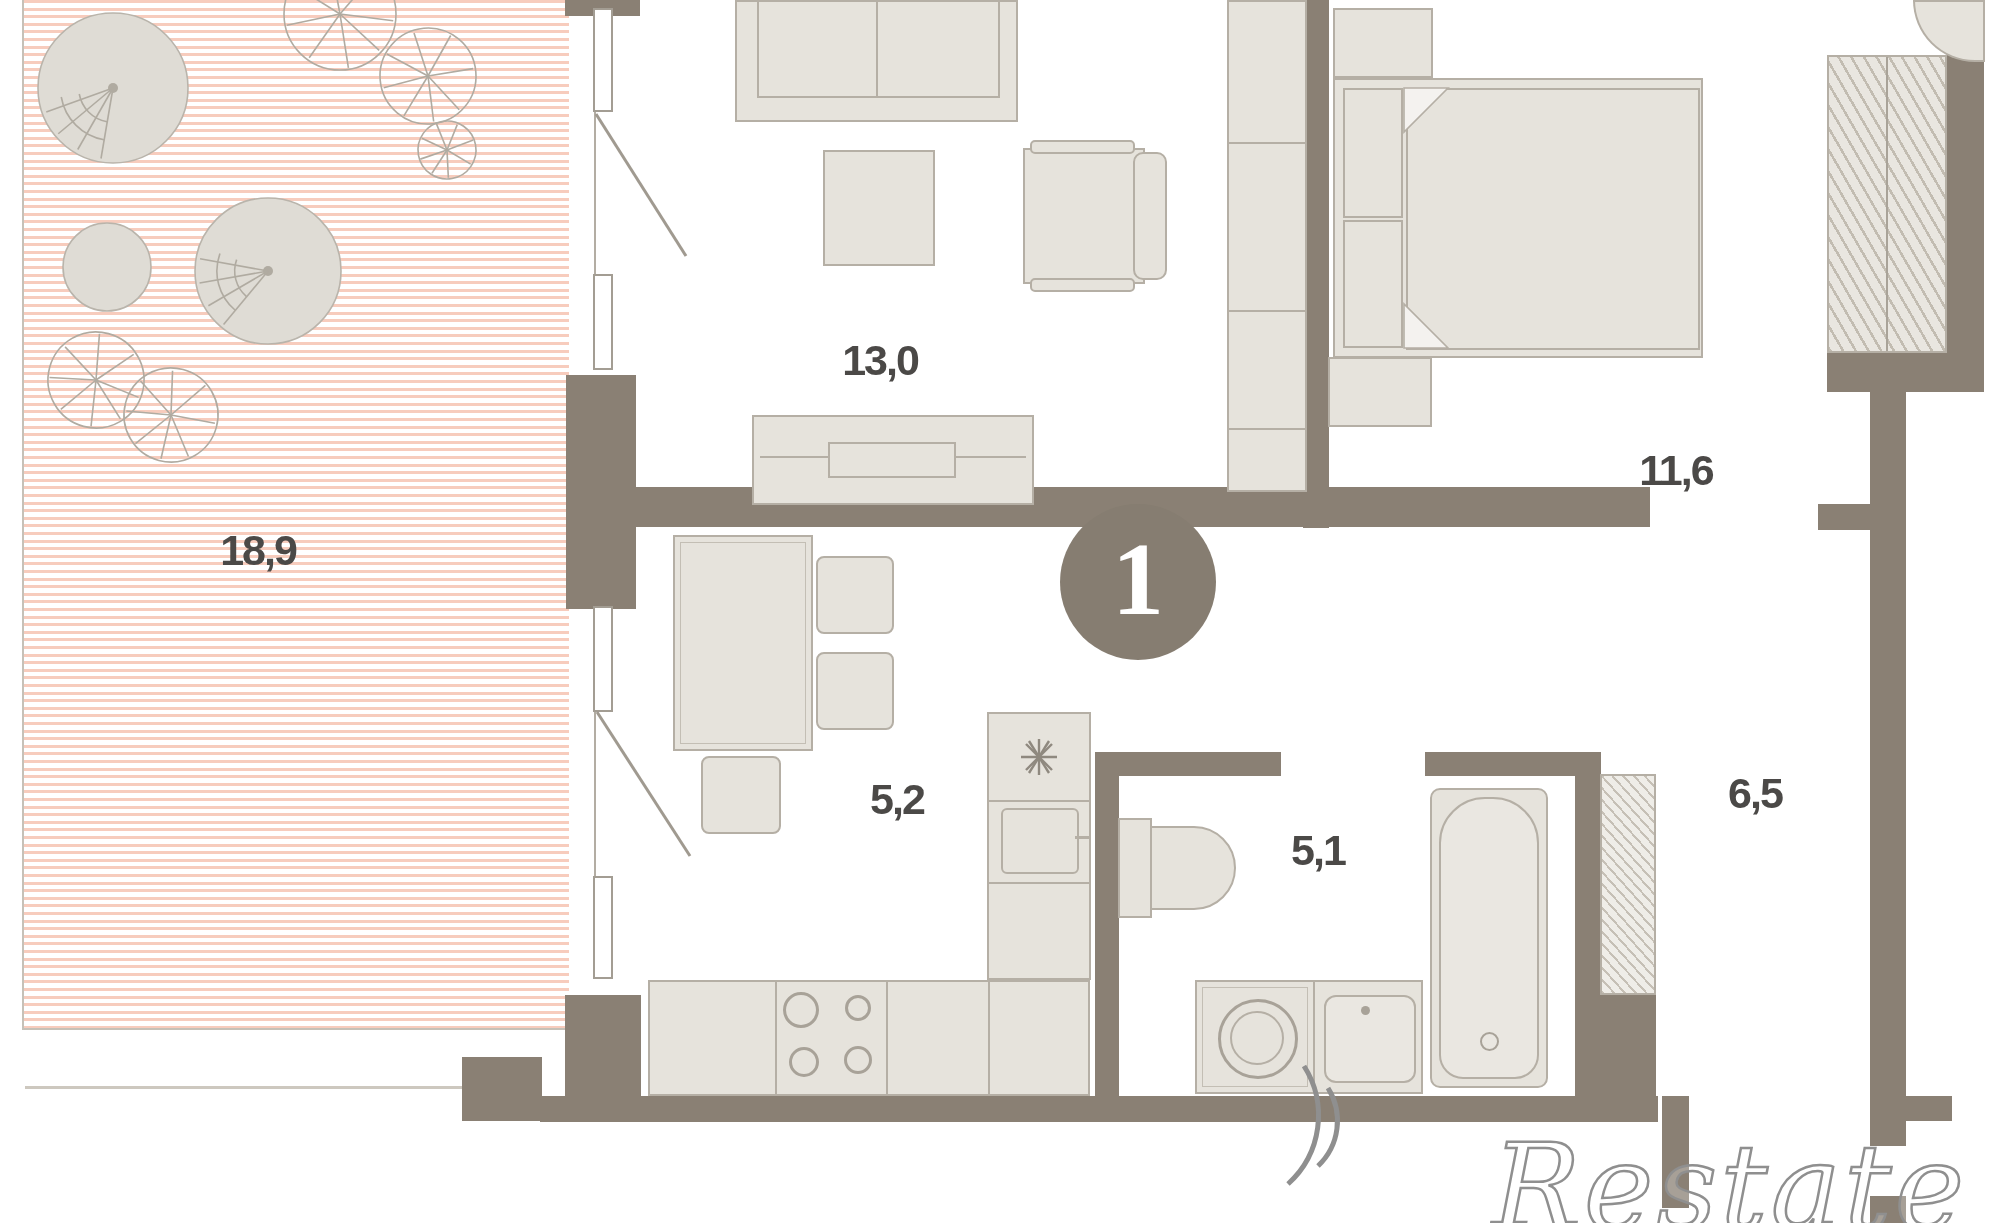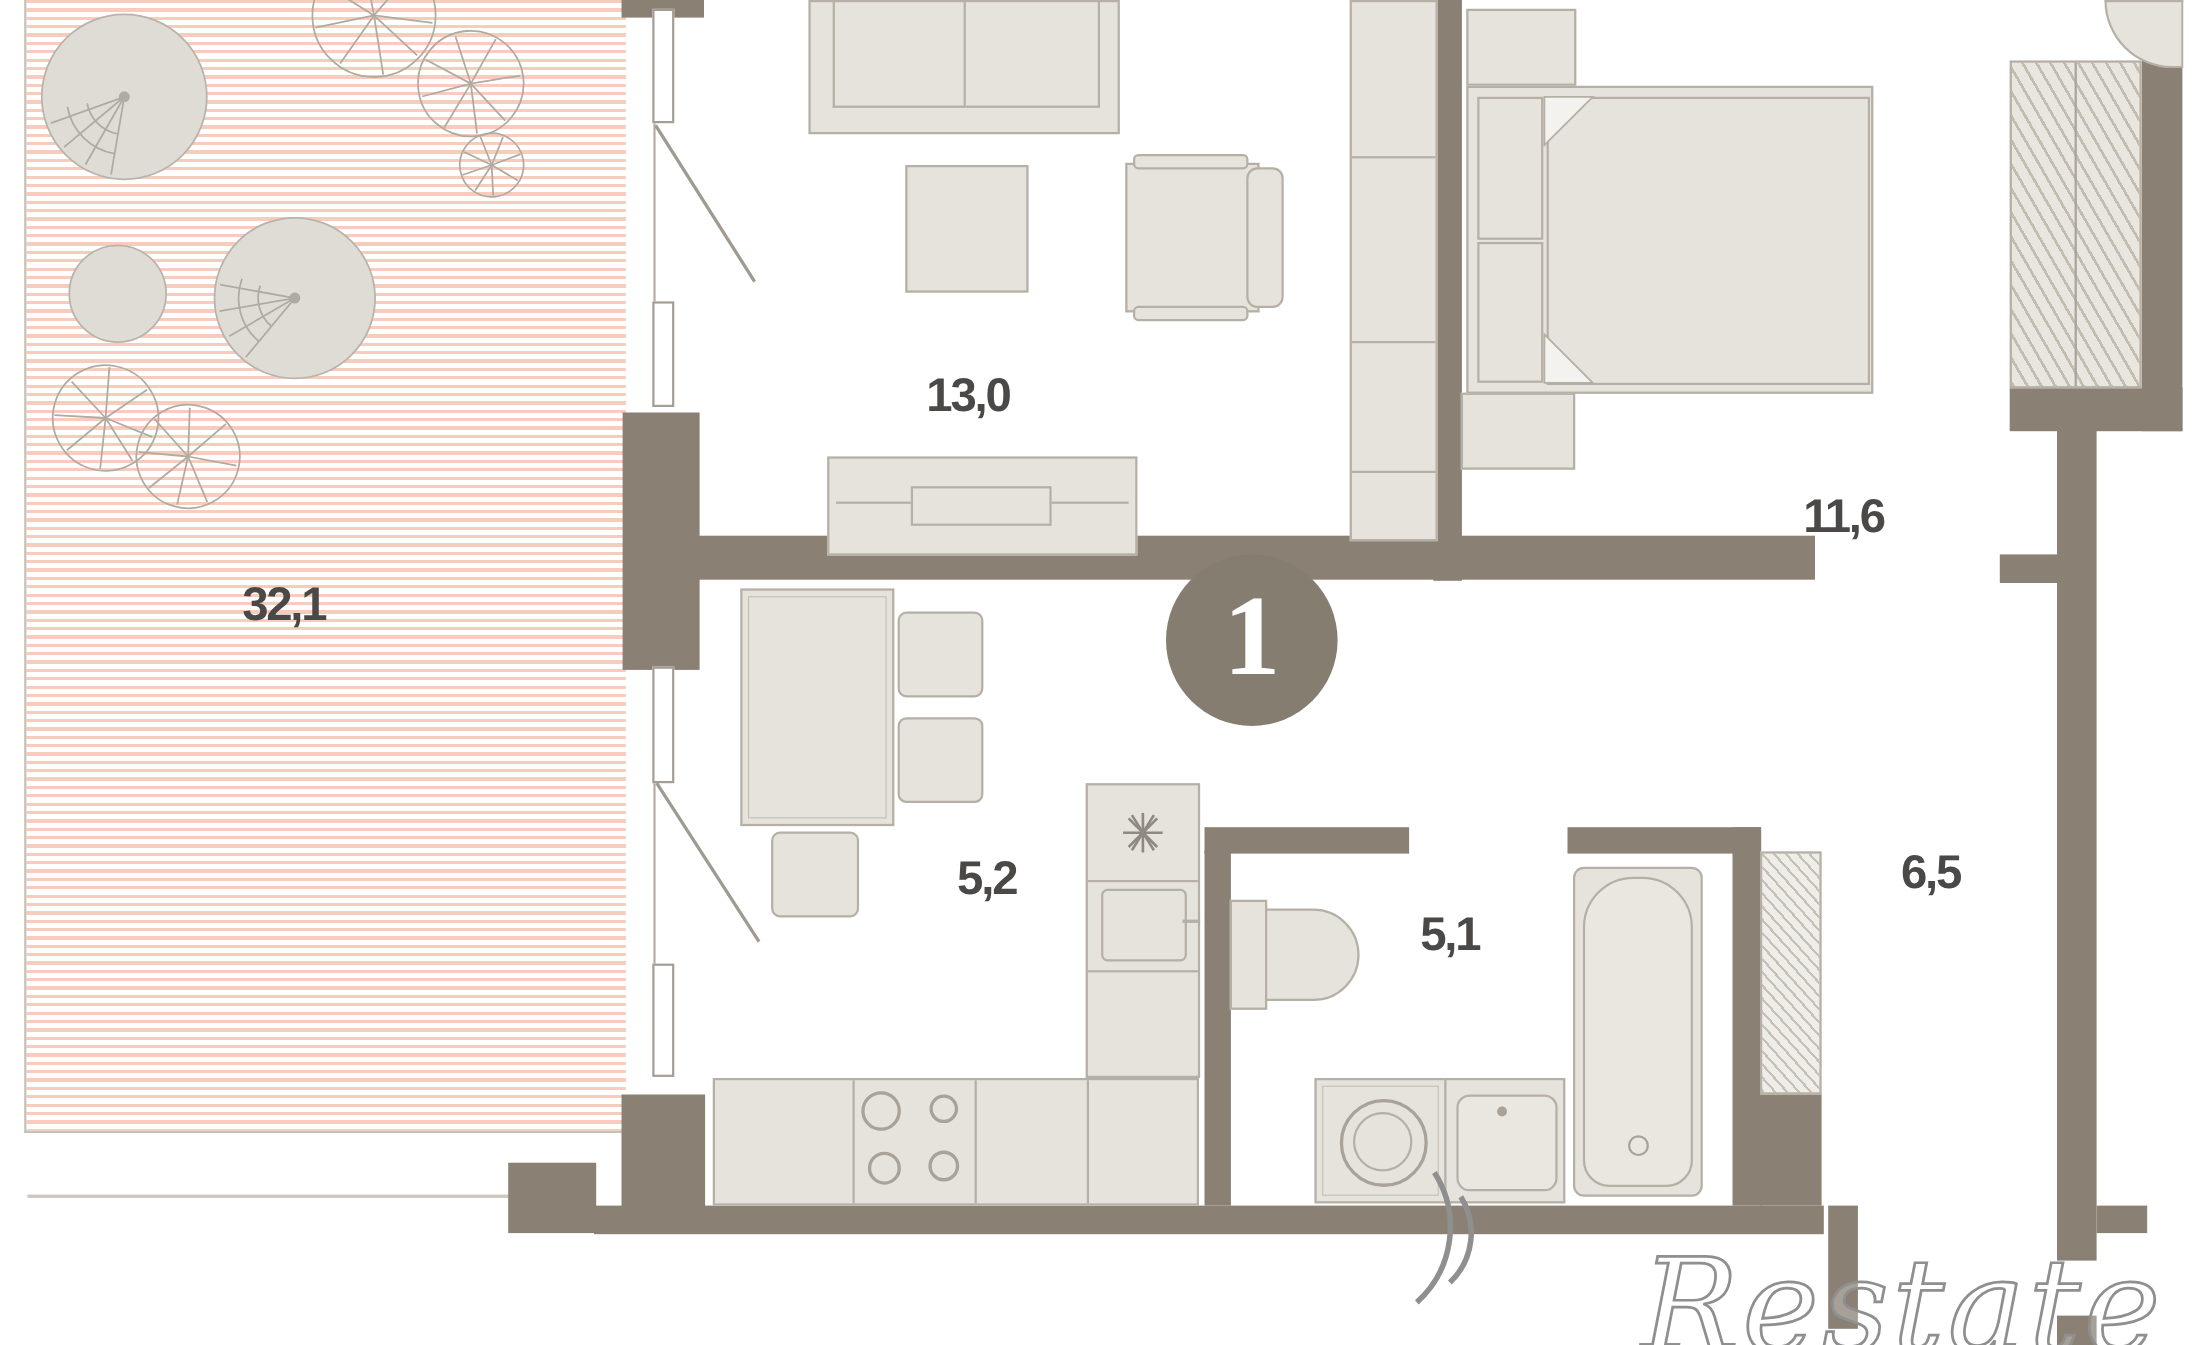--- a/index.html
+++ b/index.html
@@ -211,21 +211,21 @@
     </g>
 
     <g stroke="#8f8f8f" stroke-width="5" fill="none">
       <path d="M 1288,1184 A 92 92 0 0 0 1304,1066"></path>
       <path d="M 1318,1166 A 62 62 0 0 0 1328,1088"></path>
     </g>
   </svg>
 
   <div class="room-label" style="left:800px;top:336px;">13,0</div>
   <div class="room-label" style="left:1596px;top:399px;margin-top:47px;">11,6</div>
-  <div class="room-label" style="left:178px;top:526px;">32,1</div>
+  <div class="room-label" style="left:178px;top:526px;">18,9</div>
   <div class="room-label" style="left:817px;top:775px;">5,2</div>
   <div class="room-label" style="left:1238px;top:826px;">5,1</div>
   <div class="room-label" style="left:1675px;top:769px;">6,5</div>
 
   <div class="abs badge">
     <span>1</span>
   </div>
 
 
   <div class="abs watermark">Restate</div>

